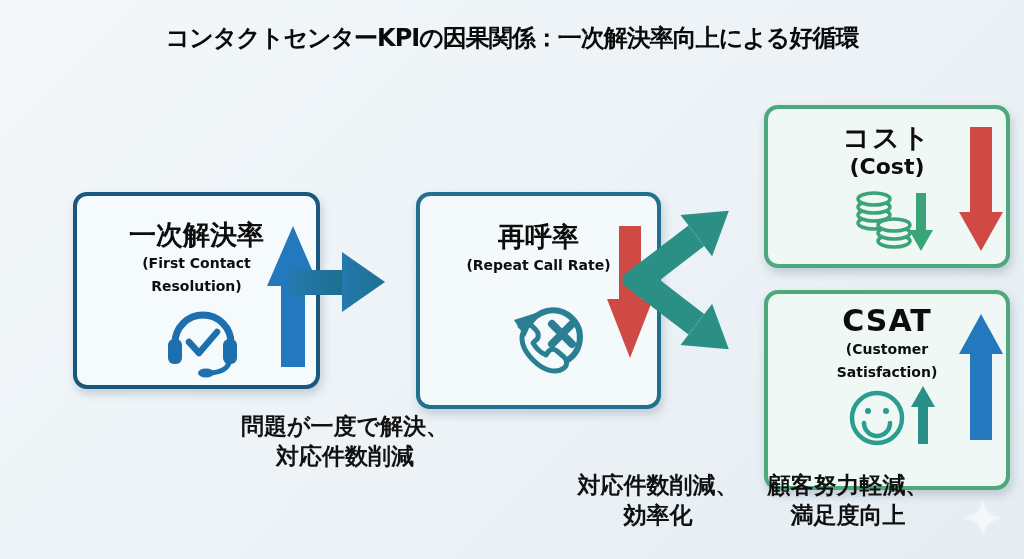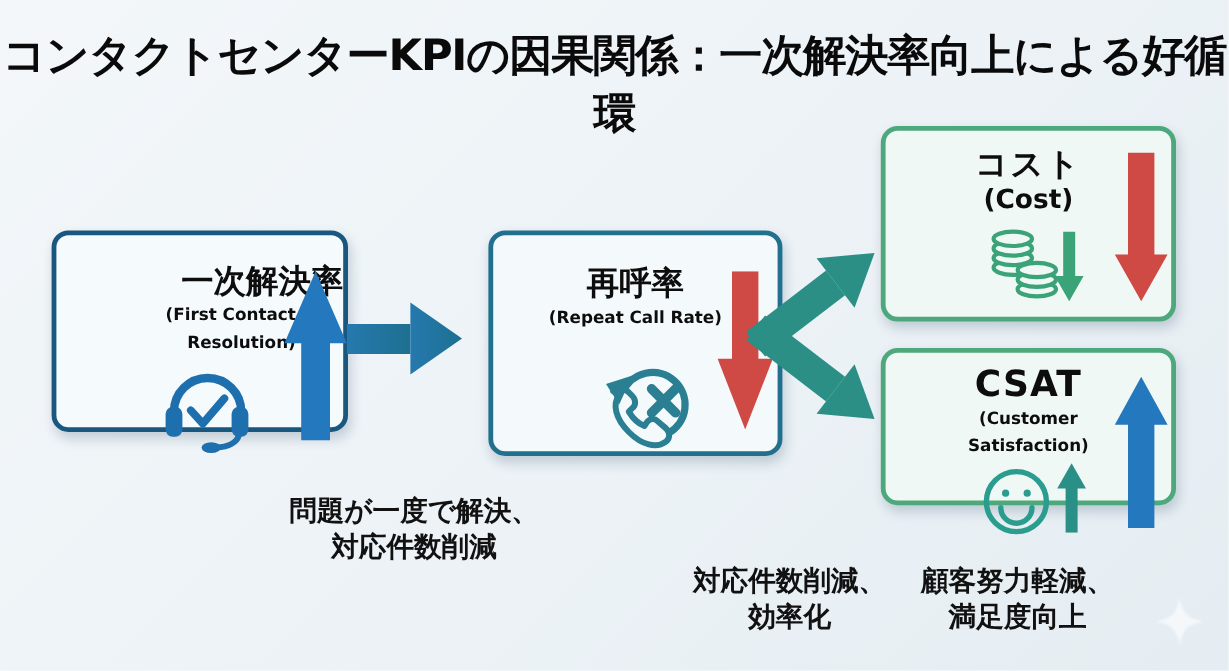--- a/index.html
+++ b/index.html
@@ -6,32 +6,32 @@
   .canvas{
     position:relative;
     width:1024px;height:559px;
     overflow:hidden;
     background:linear-gradient(135deg,#f3f7fa 0%,#ecf2f6 55%,#e5edf2 100%);
     font-family:"DejaVu Sans",sans-serif;
     color:#0d0d0d;
   }
   .title{
     position:absolute;top:22px;left:0;width:100%;
-    text-align:center;font-size:36px;font-weight:800;
+    text-align:center;font-size:24px;font-weight:800;
     letter-spacing:-1px;color:#0a0a0a;
   }
   .kpi-box{
     position:absolute;border-radius:14px;border:4px solid;
     box-shadow:2px 5px 10px rgba(40,70,100,0.22);
-    box-sizing:border-box;text-align:center;
+    box-sizing:border-box;text-align:center;margin-left:30px;
   }
-  .box-fcr{left:43px;top:192px;width:247px;height:168px;border-color:#1a577e;background:#f5fafd;text-align:right;}
-  .box-rcr{left:407px;top:192px;width:245px;height:188px;border-color:#20708e;background:#f4fafb;}
+  .box-fcr{left:43px;top:192px;width:247px;height:197px;border-color:#1a577e;background:#f5fafd;}
+  .box-rcr{left:386px;top:192px;width:245px;height:217px;border-color:#20708e;background:#f4fafb;}
   .box-cost{left:734px;top:105px;width:246px;height:163px;border-color:#4da87c;background:#f0f8f5;}
-  .box-csat{left:734px;top:290px;width:246px;height:131px;border-color:#4da87c;background:#f0f8f5;}
+  .box-csat{left:734px;top:290px;width:246px;height:200px;border-color:#4da87c;background:#f0f8f5;}
   .jp-label{font-size:27px;font-weight:800;line-height:30px;}
   .en-label{font-size:14px;font-weight:700;line-height:23px;margin:2px auto 0;}
   .box-fcr .jp-label{margin-top:24px;}
   .box-fcr .en-label{width:160px;}
   .box-rcr .jp-label{margin-top:26px;}
   .box-rcr .en-label{width:220px;}
   .box-cost .jp-label{margin-top:14px;letter-spacing:2px;}
   .box-cost .en-label{font-size:22px;}
   .box-csat .jp-label{margin-top:12px;font-size:30px;letter-spacing:1px;}
   .box-csat .en-label{width:150px;text-align:center;}

